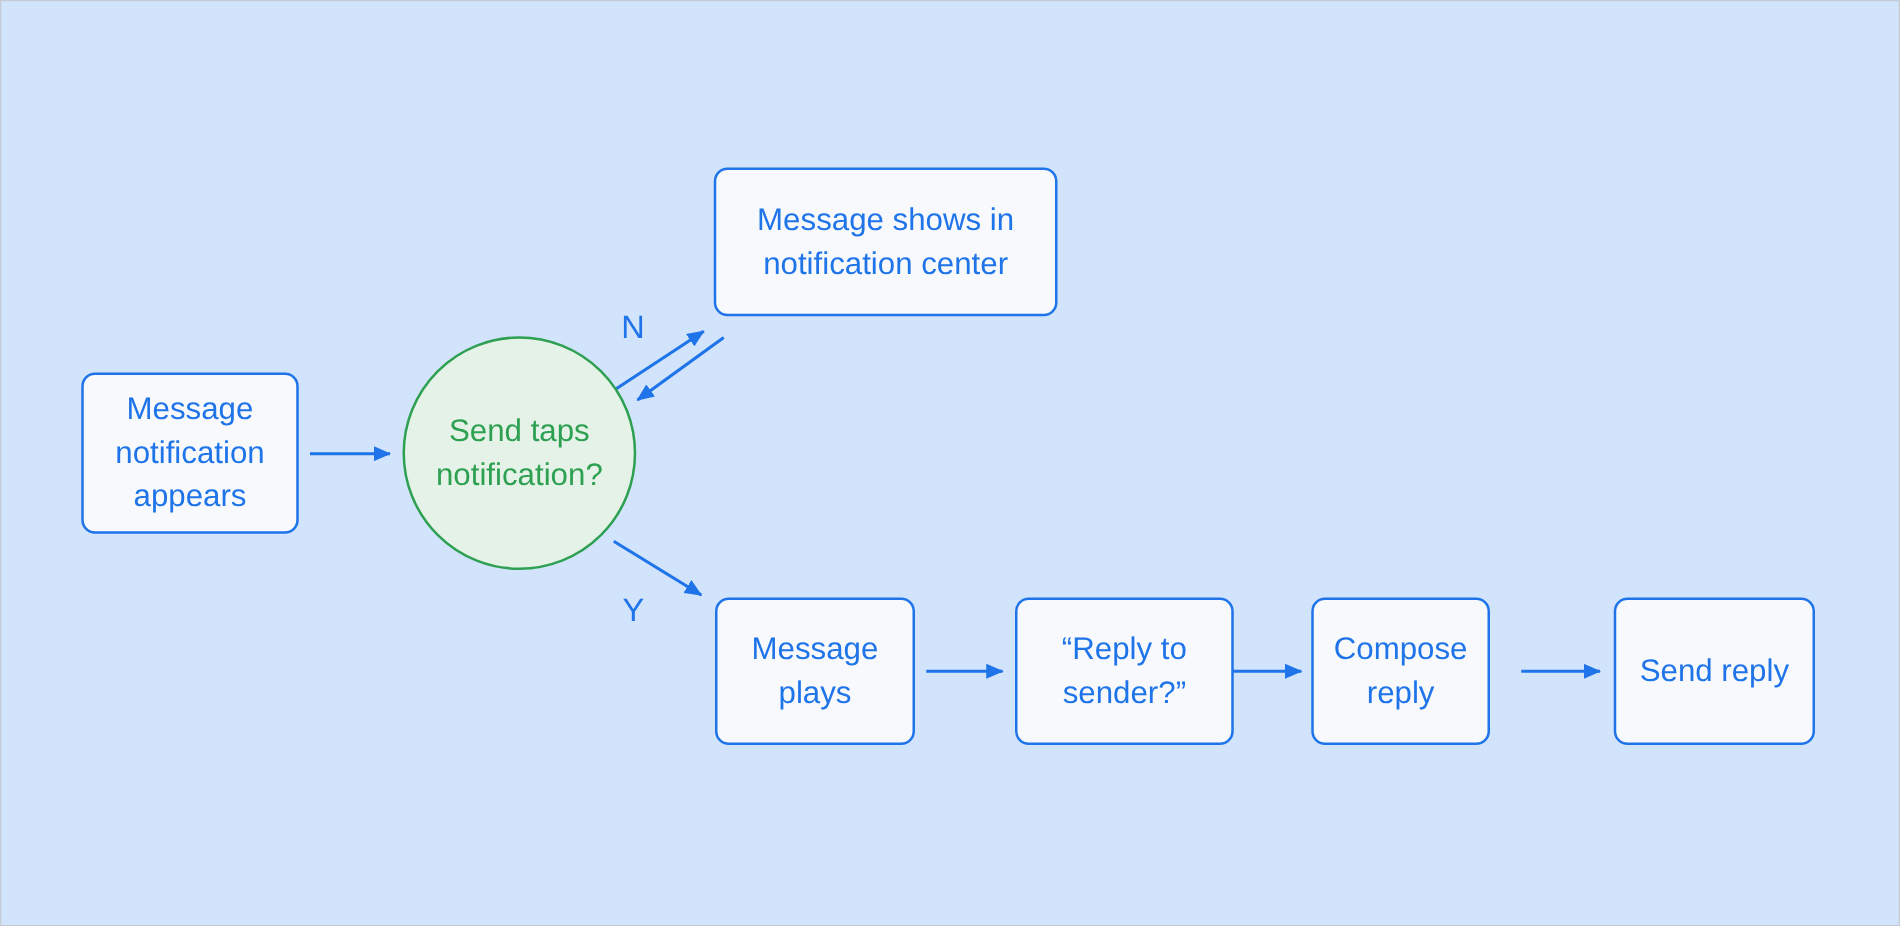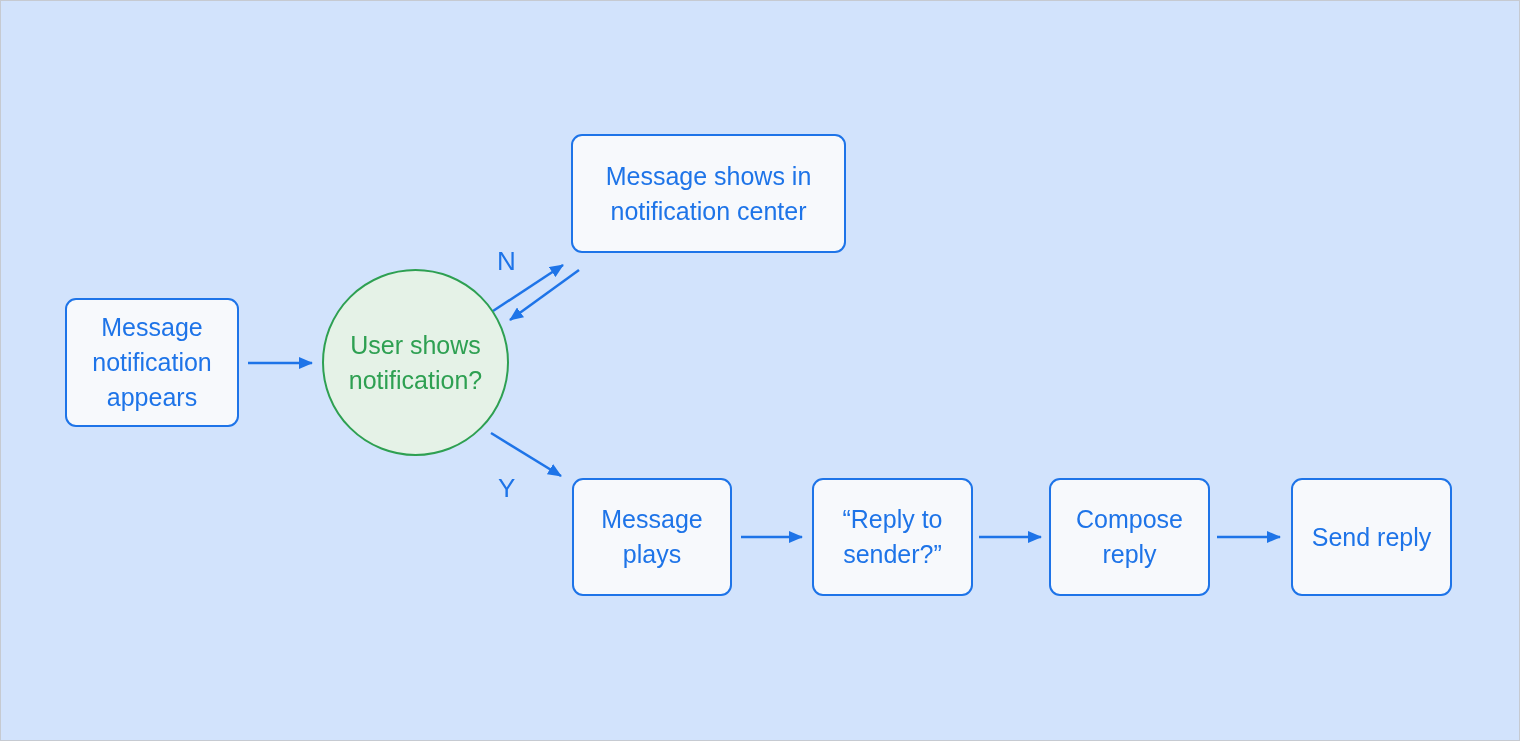--- a/index.html
+++ b/index.html
@@ -31,22 +31,22 @@
     line-height: 35px;
     display: flex;
     align-items: center;
     justify-content: center;
     text-align: center;
     padding: 4px 14px;
   }
   .node.start        { left: 64px;   top: 297px; width: 174px; height: 129px; }
   .node.notif-center { left: 570px;  top: 133px; width: 275px; height: 119px; }
   .node.plays        { left: 571px;  top: 477px; width: 160px; height: 118px; }
-  .node.reply-q      { left: 811px;  top: 477px; width: 161px; height: 118px; }
-  .node.compose      { left: 1048px; top: 477px; width: 161px; height: 118px; }
+  .node.reply-q      { left: 811px;  top: 477px; width: 175px; height: 118px; }
+  .node.compose      { left: 1048px; top: 477px; width: 143px; height: 118px; }
   .node.send         { left: 1290px; top: 477px; width: 161px; height: 118px; text-align: right; }
   .decision {
     position: absolute;
     left: 321px;
     top: 268px;
     width: 187px;
     height: 187px;
     border-radius: 50%;
     background: var(--decision_fill);
     border: 2.5px solid var(--green);
@@ -98,21 +98,21 @@
     <line x1="740" y1="536" x2="801" y2="536" marker-end="url(#arrowhead)"></line>
     <line x1="978" y1="536" x2="1040" y2="536" marker-end="url(#arrowhead)"></line>
     <line x1="1216" y1="536" x2="1279" y2="536" marker-end="url(#arrowhead)"></line>
   </svg>
 
   <div class="node start">
     <span>Message notification appears</span>
   </div>
 
   <div class="decision">
-    <span>User shows notification?</span>
+    <span>Send taps notification?</span>
   </div>
 
   <div class="node plays">
     <span>Message plays</span>
   </div>
 
   <div class="node notif-center">
     <span>Message shows in notification center</span>
   </div>
 

